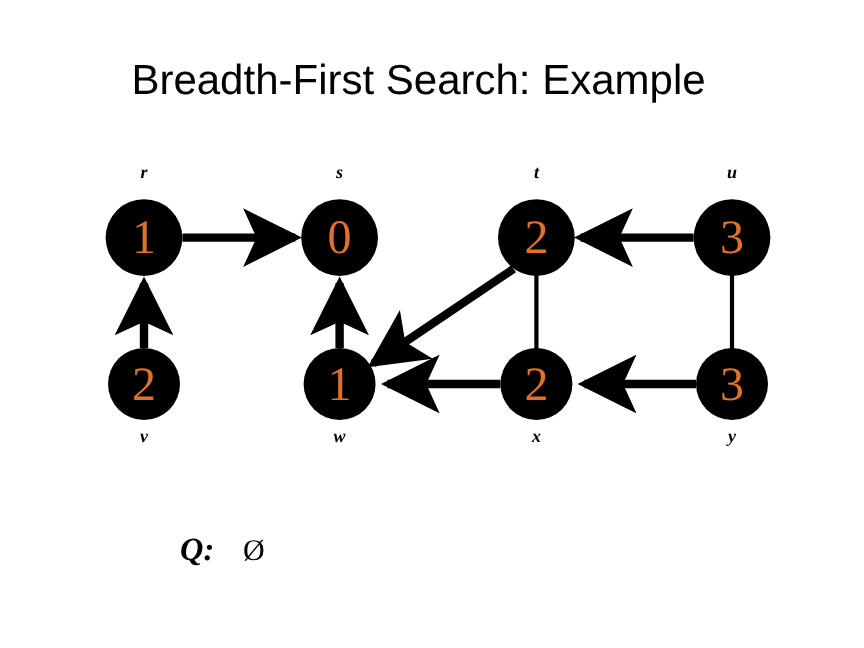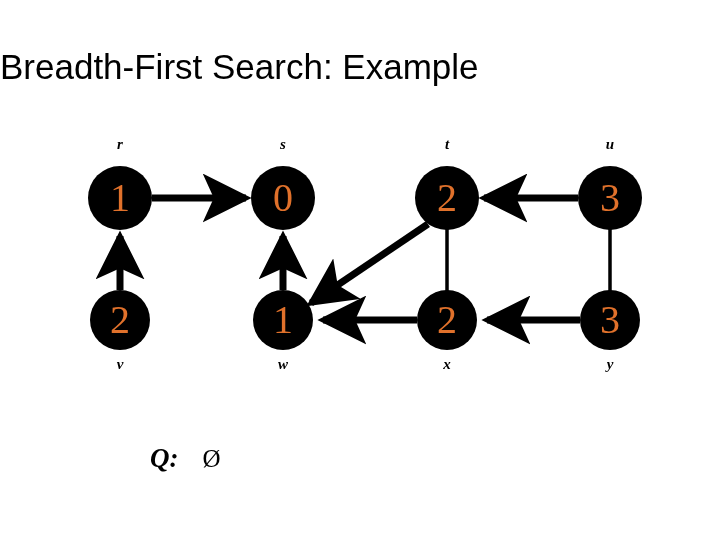--- a/index.html
+++ b/index.html
@@ -13,21 +13,21 @@
     height: 540px;
     background: #ffffff;
     overflow: hidden;
     font-family: "Liberation Sans", sans-serif;
   }
   #slide-title {
     position: absolute;
     left: 0;
     top: 47px;
     width: 588px;
-    text-align: left;
+    text-align: right;
     font-family: "Liberation Sans", sans-serif;
     font-size: 35px;
     font-weight: 400;
     color: #000000;
     letter-spacing: 0px;
     white-space: nowrap;
   }
   #graph-area {
     position: absolute;
     left: 0;

